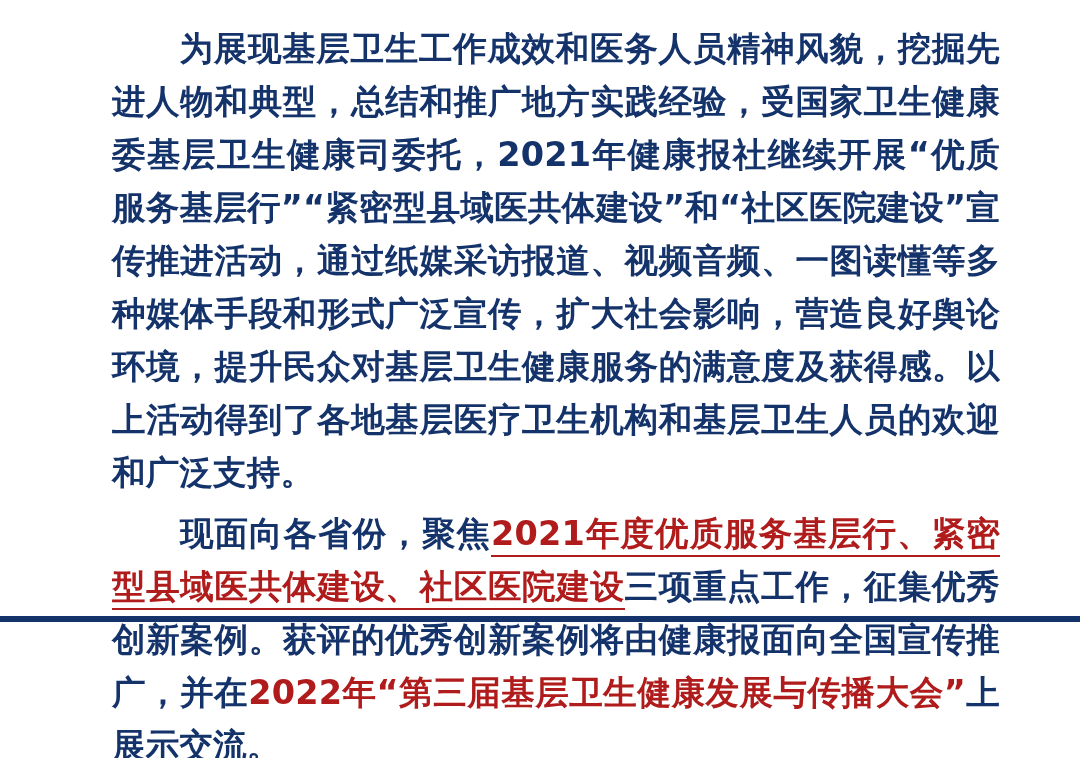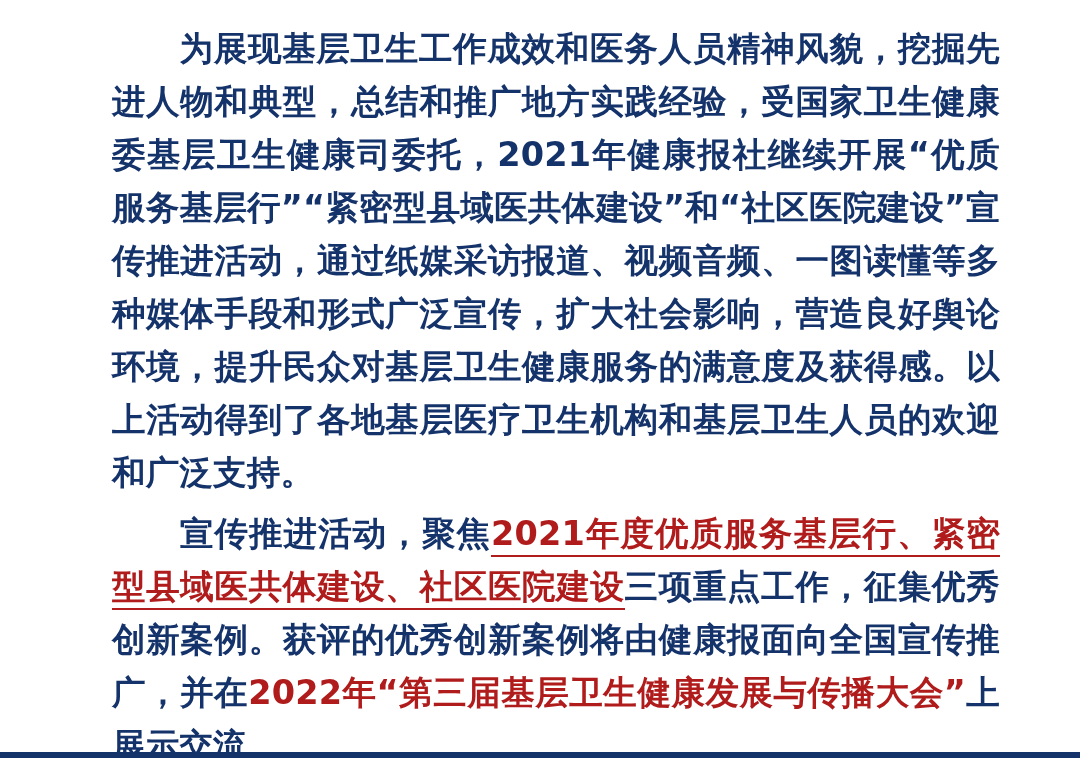--- a/index.html
+++ b/index.html
@@ -9,21 +9,21 @@
   }
   body {
     width: 1080px;
     height: 758px;
     overflow: hidden;
     font-family: "Liberation Sans", "DejaVu Sans", sans-serif;
   }
   #doc {
     position: relative;
     width: 1080px;
-    height: 758px;
+    height: 622px;
     background: #ffffff;
     box-sizing: border-box;
     padding: 22px 80px 0 112px;
   }
   .para {
     font-family: "DejaVu Sans", "Liberation Sans", sans-serif;
     font-weight: bold;
     font-size: 33.5px;
     line-height: 53px;
     letter-spacing: 0.2px;
@@ -59,17 +59,17 @@
 </head>
 <body>
 
 <div id="doc">
 
   <p class="para">
     <span class="indent"></span><span>为展现基层卫生工作成效和医务人员精神风貌，挖掘先进人物和典型，总结和推广地方实践经验，受国家卫生健康委基层卫生健康司委托，2021年健康报社继续开展“优质服务基层行”“紧密型县域医共体建设”和“社区医院建设”宣传推进活动，通过纸媒采访报道、视频音频、一图读懂等多种媒体手段和形式广泛宣传，扩大社会影响，营造良好舆论环境，提升民众对基层卫生健康服务的满意度及获得感。以上活动得到了各地基层医疗卫生机构和基层卫生人员的欢迎和广泛支持。</span>
   </p>
 
   <p class="para">
-    <span class="indent"></span><span>宣传推进活动，聚焦</span><span class="hl-underline">2021年度优质服务基层行、紧密型县域医共体建设、社区医院建设</span><span>三项重点工作，征集优秀创新案例。获评的优秀创新案例将由健康报面向全国宣传推广，并在</span><span class="hl">2022年“第三届基层卫生健康发展与传播大会”</span><span>上展示交流。</span>
+    <span class="indent"></span><span>现面向各省份，聚焦</span><span class="hl-underline">2021年度优质服务基层行、紧密型县域医共体建设、社区医院建设</span><span>三项重点工作，征集优秀创新案例。获评的优秀创新案例将由健康报面向全国宣传推广，并在</span><span class="hl">2022年“第三届基层卫生健康发展与传播大会”</span><span>上展示交流。</span>
   </p>
 
   <div class="bottom-rule"></div>
 </div>
 
 </body></html>

